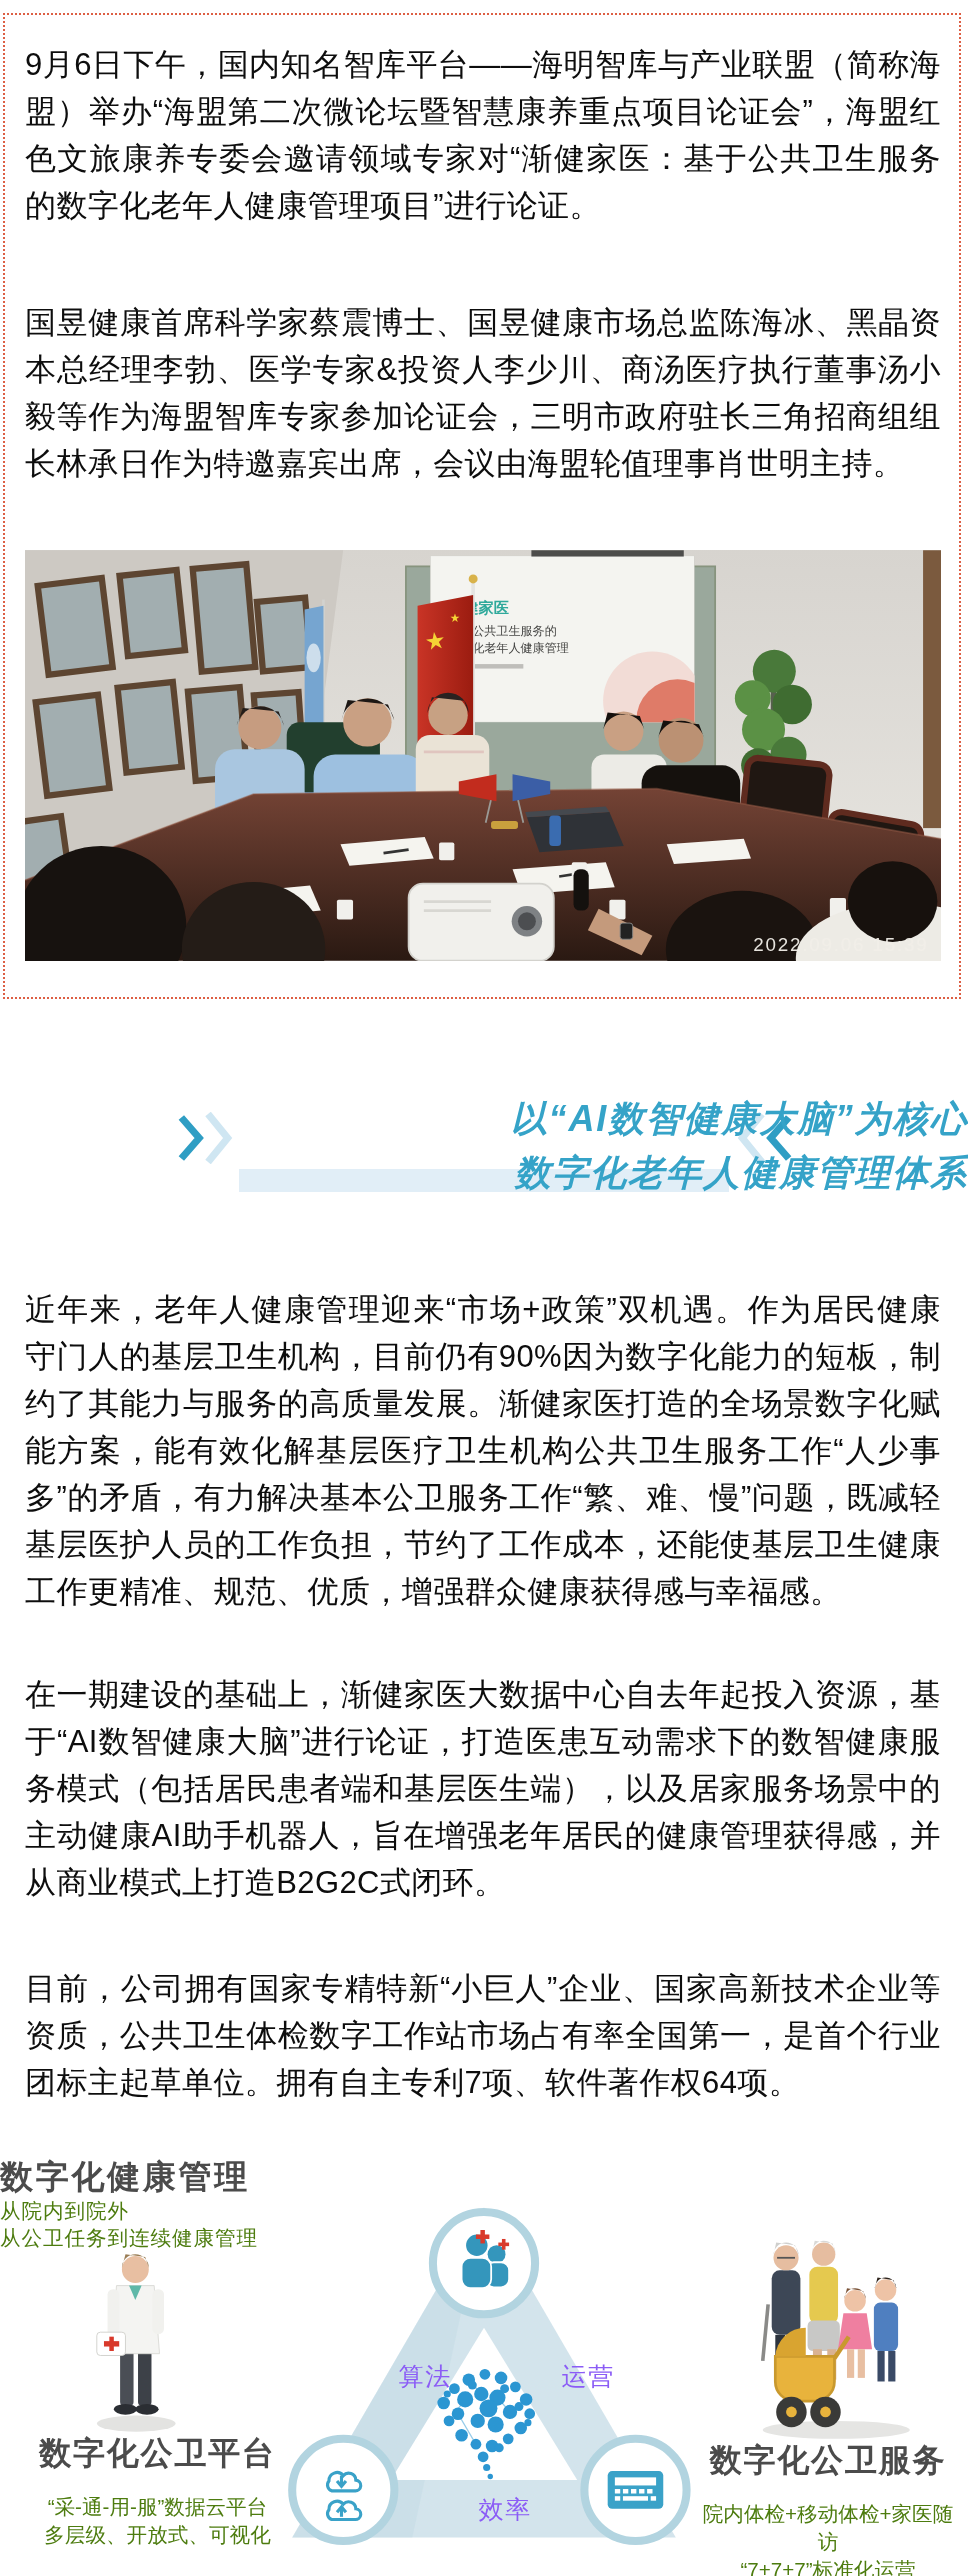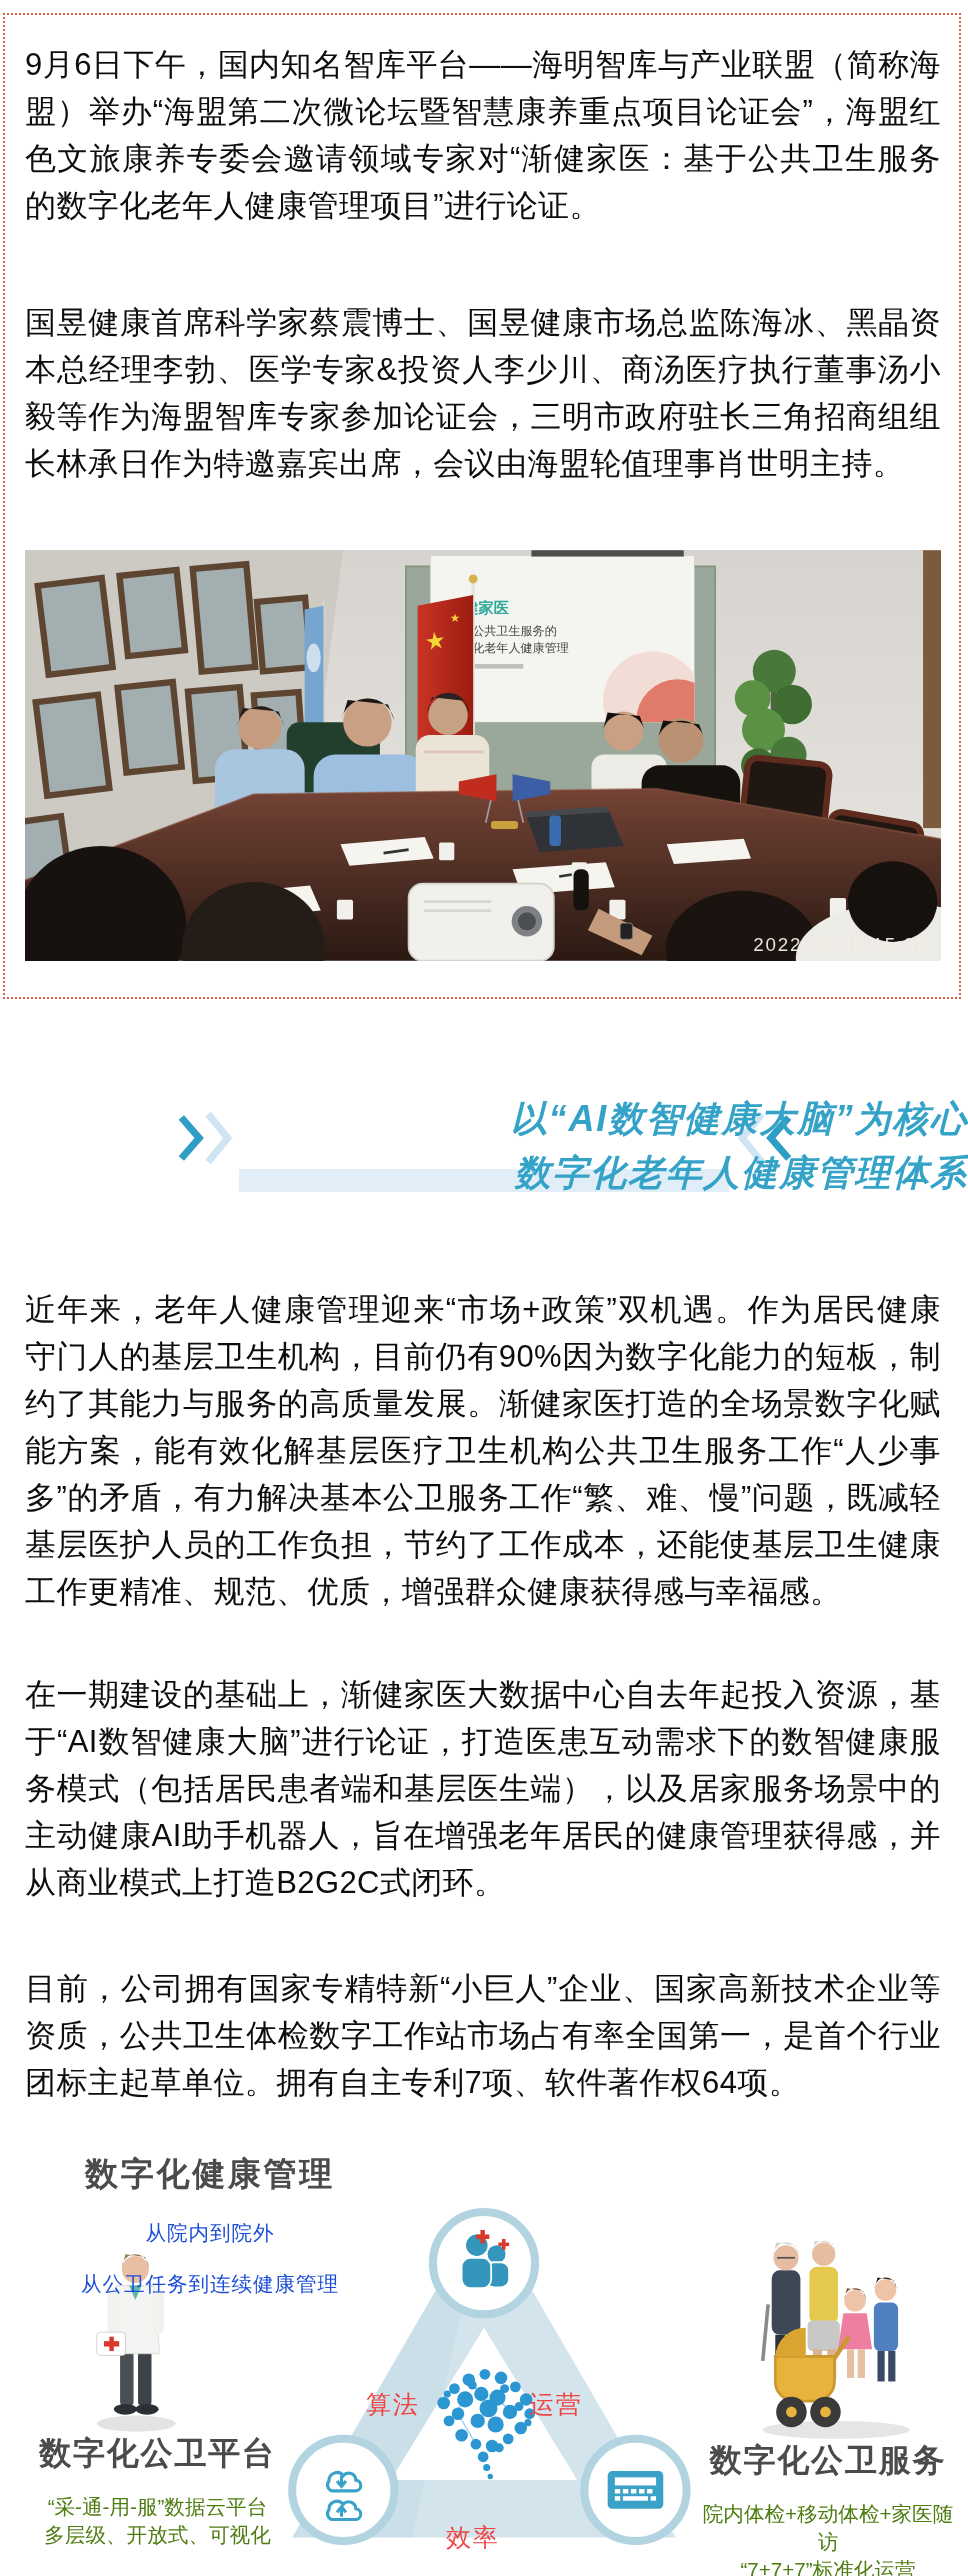--- a/index.html
+++ b/index.html
@@ -11,28 +11,28 @@
         color:#0d0d0d;text-align:justify;letter-spacing:0.4px;}
   .photo{position:absolute;top:550px;left:25px;width:916px;height:411px;overflow:hidden;background:#d9d6d1;}
   .heading{position:absolute;top:1092px;left:0;width:968px;text-align:right;z-index:2;font-style:italic;}
   .head-line{font-size:36px;font-weight:bold;color:#35a3c8;letter-spacing:1.8px;height:54px;line-height:54px;}
   .head-bar{position:absolute;top:1169px;left:239px;width:490px;height:23px;background:#e1eef7;z-index:1;}
   .chev{position:absolute;top:1112px;width:57px;height:52px;z-index:2;}
   .chev.left{left:176px;}
   .chev.right{left:737px;transform:scaleX(-1);}
   .infographic{position:absolute;top:2152px;left:0;width:968px;height:424px;}
   .ig-svg{position:absolute;left:0;top:0;}
-  .ig-top{position:absolute;left:0;top:3.6px;width:420px;text-align:center;font-family:Liberation Mono, monospace;}
+  .ig-top{position:absolute;left:0;top:3.6px;width:420px;text-align:left;}
   .ig-top .t{font-size:33px;font-weight:bold;color:#4b4b4b;letter-spacing:2.7px;line-height:41px;}
-  .ig-top .s{font-size:20.6px;color:#1d4ed8;line-height:27px;letter-spacing:0.9px;margin-top:24px;}
+  .ig-top .s{font-size:20.6px;color:#4d7c0f;line-height:27px;letter-spacing:0.9px;}
   .ig-left{position:absolute;left:34px;top:282px;width:247px;text-align:center;}
   .ig-right{position:absolute;left:700px;top:289px;width:256px;text-align:center;}
   .ig-side-t{font-size:32px;font-weight:bold;color:#4b4b4b;letter-spacing:1.8px;line-height:39px;margin-bottom:20px;}
   .ig-side-s{font-size:20.6px;color:#4d7c0f;line-height:28px;}
-  .tri-label{position:absolute;font-size:25px;color:#ef4444;width:86px;text-align:left;letter-spacing:1.8px;margin-top:28px;}
+  .tri-label{position:absolute;font-size:25px;color:#8b5cf6;width:86px;text-align:right;letter-spacing:1.8px;}
 </style>
 </head>
 <body>
 
 <div class="page">
 
   <div class="frame1"></div>
 
   <div class="para" style="top:41px">9月6日下午，国内知名智库平台——海明智库与产业联盟（简称海盟）举办“海盟第二次微论坛暨智慧康养重点项目论证会”，海盟红色文旅康养专委会邀请领域专家对“渐健家医：基于公共卫生服务的数字化老年人健康管理项目”进行论证。</div>
   <div class="para" style="top:299px">国昱健康首席科学家蔡震博士、国昱健康市场总监陈海冰、黑晶资本总经理李勃、医学专家&amp;投资人李少川、商汤医疗执行董事汤小毅等作为海盟智库专家参加论证会，三明市政府驻长三角招商组组长林承日作为特邀嘉宾出席，会议由海盟轮值理事肖世明主持。</div>

